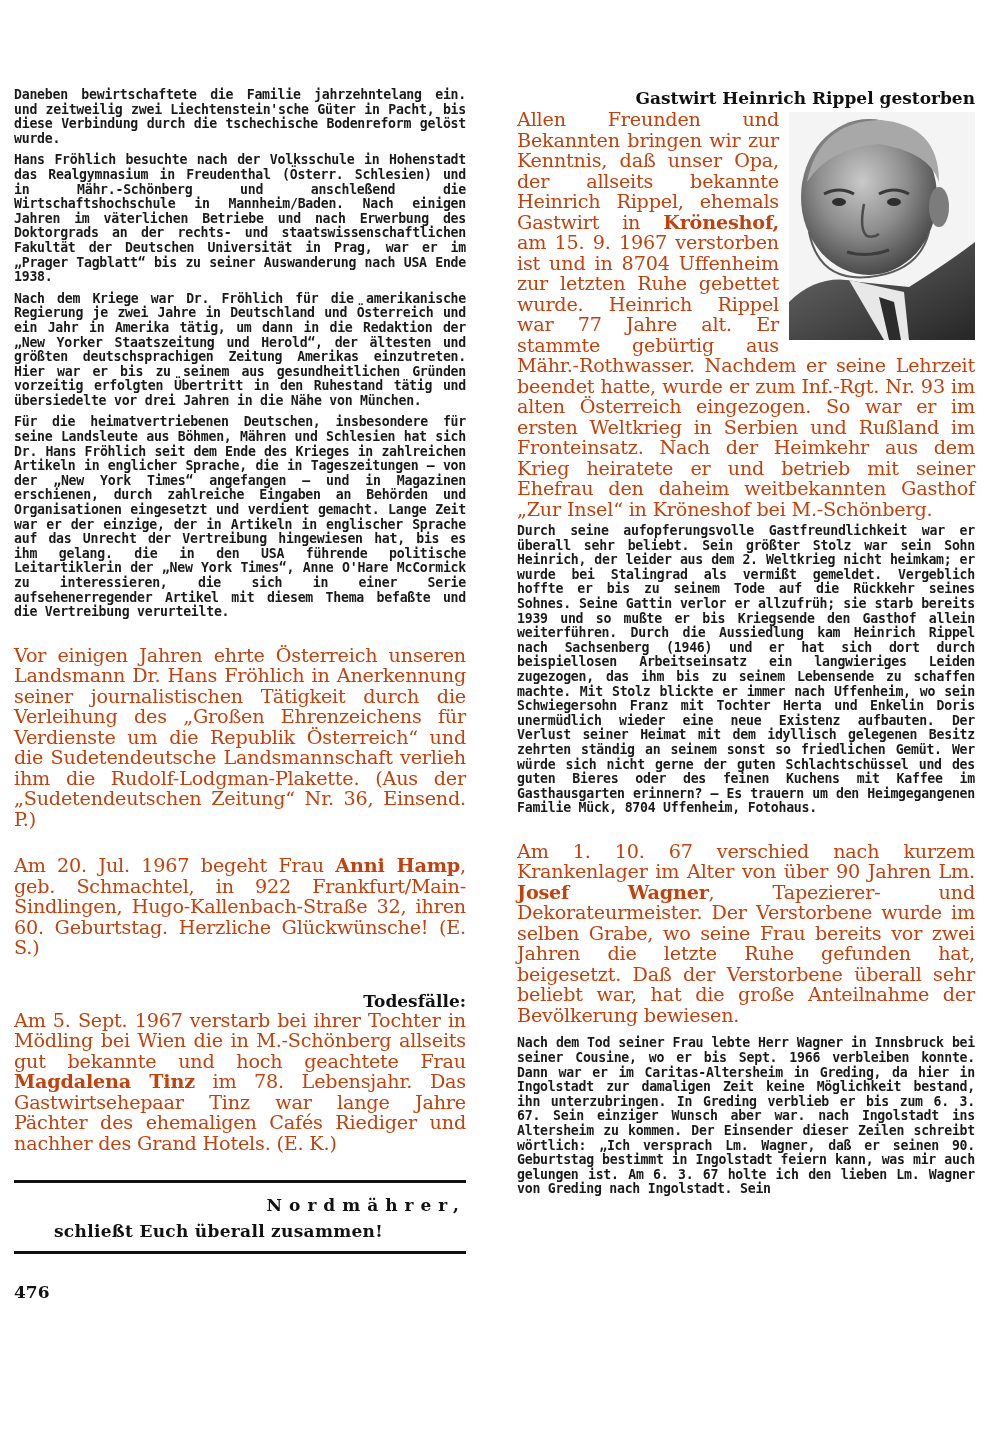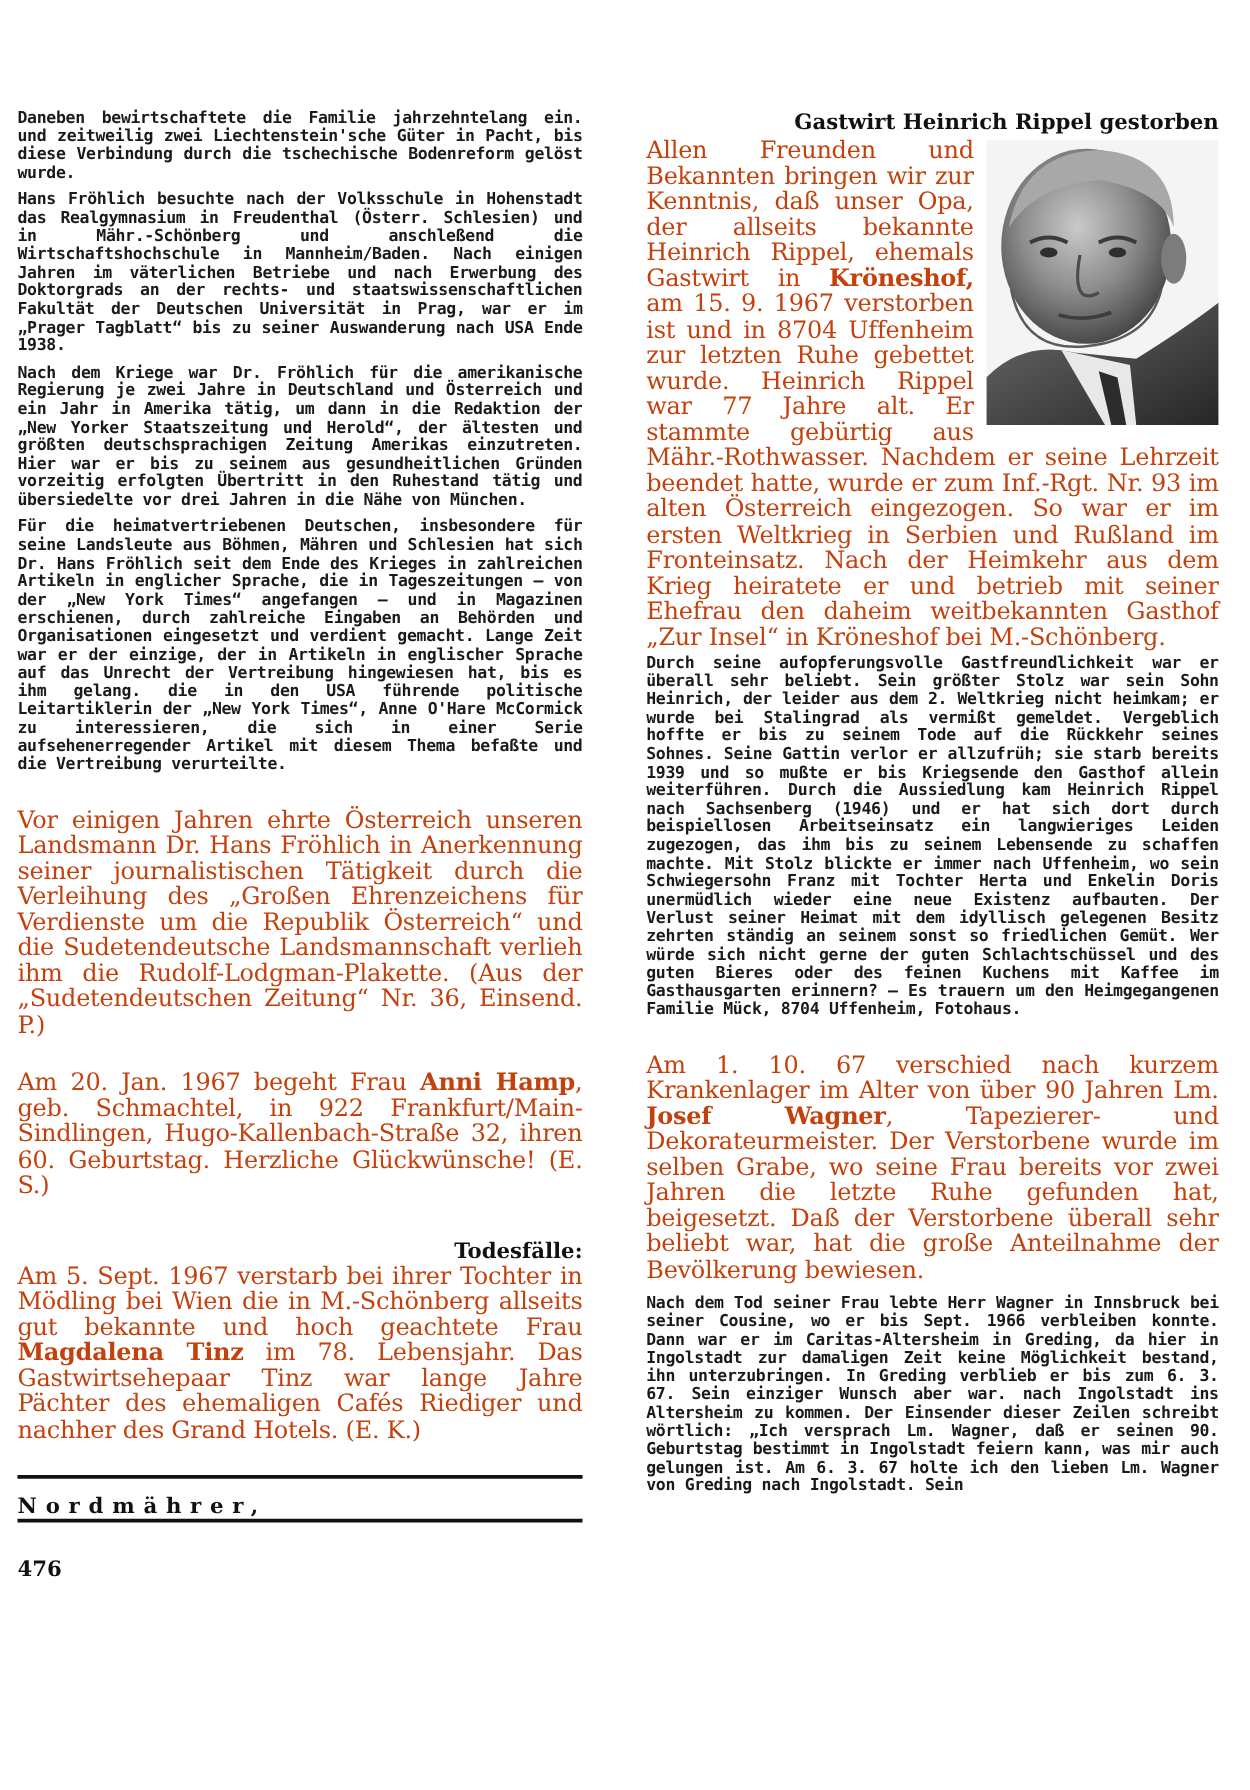--- a/index.html
+++ b/index.html
@@ -10,48 +10,49 @@
   p { margin: 0; text-align: justify; }
   .small { font-family: "DejaVu Sans Mono", "Liberation Mono", monospace; font-size: 13.2px; line-height: 14.6px; letter-spacing: -0.25px; font-weight: bold; color: #1a1a1a; }
   .small + .small { margin-top: 7px; }
   .large { font-family: "DejaVu Serif", "Liberation Serif", serif; font-size: 19.2px; line-height: 20.5px; letter-spacing: -0.2px; color: #c2410c; }
   .gap { margin-top: 26px; }
   .heading { font-family: "DejaVu Serif", "Liberation Serif", serif; font-weight: bold; font-size: 17px; line-height: 20px; margin: 0; text-align: right; }
   .todes { margin-top: 32px; }
   b { font-weight: bold; }
   .rule { height: 3px; background: #111; margin: 0; }
   .banner { margin-top: 26px; }
-  .banner-line1 { font-family: "DejaVu Serif", "Liberation Serif", serif; font-weight: bold; font-size: 17px; letter-spacing: 7px; margin: 12px 0 0 0; }
+  .banner-line1 { font-family: "DejaVu Serif", "Liberation Serif", serif; font-weight: bold; font-size: 17px; letter-spacing: 7px; margin: 12px 0 0 0; text-align: right; }
   .banner-line2 { font-family: "DejaVu Serif", "Liberation Serif", serif; font-weight: bold; font-size: 17px; margin: 6px 0 10px 40px; letter-spacing: 0.3px; }
   .pagenum { font-family: "DejaVu Serif", "Liberation Serif", serif; font-weight: bold; font-size: 17px; margin-top: 28px; }
   .wrap-top { position: relative; }
   .photo { float: right; width: 186px; height: 228px; margin: 2px 0 4px 10px; background: #fff; overflow: hidden; position: relative; }
   .photo svg { display: block; }
   .heading-right { margin-bottom: 2px; }
 </style>
 </head>
 <body>
 
 <div class="col left">
   <p class="small">Daneben bewirtschaftete die Familie jahrzehntelang ein. und zeitweilig zwei Liechtenstein'sche Güter in Pacht, bis diese Verbindung durch die tschechische Bodenreform gelöst wurde.</p>
   <p class="small">Hans Fröhlich besuchte nach der Volksschule in Hohenstadt das Realgymnasium in Freudenthal (Österr. Schlesien) und in Mähr.-Schönberg und anschleßend die Wirtschaftshochschule in Mannheim/Baden. Nach einigen Jahren im väterlichen Betriebe und nach Erwerbung des Doktorgrads an der rechts- und staatswissenschaftlichen Fakultät der Deutschen Universität in Prag, war er im „Prager Tagblatt“ bis zu seiner Auswanderung nach USA Ende 1938.</p>
   <p class="small">Nach dem Kriege war Dr. Fröhlich für die amerikanische Regierung je zwei Jahre in Deutschland und Österreich und ein Jahr in Amerika tätig, um dann in die Redaktion der „New Yorker Staatszeitung und Herold“, der ältesten und größten deutschsprachigen Zeitung Amerikas einzutreten. Hier war er bis zu seinem aus gesundheitlichen Gründen vorzeitig erfolgten Übertritt in den Ruhestand tätig und übersiedelte vor drei Jahren in die Nähe von München.</p>
   <p class="small">Für die heimatvertriebenen Deutschen, insbesondere für seine Landsleute aus Böhmen, Mähren und Schlesien hat sich Dr. Hans Fröhlich seit dem Ende des Krieges in zahlreichen Artikeln in englicher Sprache, die in Tageszeitungen — von der „New York Times“ angefangen — und in Magazinen erschienen, durch zahlreiche Eingaben an Behörden und Organisationen eingesetzt und verdient gemacht. Lange Zeit war er der einzige, der in Artikeln in englischer Sprache auf das Unrecht der Vertreibung hingewiesen hat, bis es ihm gelang. die in den USA führende politische Leitartiklerin der „New York Times“, Anne O'Hare McCormick zu interessieren, die sich in einer Serie aufsehenerregender Artikel mit diesem Thema befaßte und die Vertreibung verurteilte.</p>
 
   <p class="large gap">Vor einigen Jahren ehrte Österreich unseren Landsmann Dr. Hans Fröhlich in Anerkennung seiner journalistischen Tätigkeit durch die Verleihung des „Großen Ehrenzeichens für Verdienste um die Republik Österreich“ und die Sudetendeutsche Landsmannschaft verlieh ihm die Rudolf-Lodgman-Plakette. (Aus der „Sudetendeutschen Zeitung“ Nr. 36, Einsend. P.)</p>
 
-  <p class="large gap"><span>Am 20. Jan. 1967 begeht Frau </span><b>Anni Hamp</b><span>, geb. Schmachtel, in 922 Frankfurt/Main-Sindlingen, Hugo-Kallenbach-Straße 32, ihren 60. Geburtstag. Herzliche Glückwünsche! (E. S.)</span></p>
+  <p class="large gap"><span>Am 20. Jul. 1967 begeht Frau </span><b>Anni Hamp</b><span>, geb. Schmachtel, in 922 Frankfurt/Main-Sindlingen, Hugo-Kallenbach-Straße 32, ihren 60. Geburtstag. Herzliche Glückwünsche! (E. S.)</span></p>
 
   <h3 class="heading todes">Todesfälle:</h3>
 
   <p class="large"><span>Am 5. Sept. 1967 verstarb bei ihrer Tochter in Mödling bei Wien die in M.-Schönberg allseits gut bekannte und hoch geachtete Frau </span><b>Magdalena Tinz</b><span> im 78. Lebensjahr. Das Gastwirtsehepaar Tinz war lange Jahre Pächter des ehemaligen Cafés Riediger und nachher des Grand Hotels. (E. K.)</span></p>
 
   <div class="banner">
     <div class="rule"></div>
     <div class="banner-line1">Nordmährer,</div>
+    <div class="banner-line2">schließt Euch überall zusammen!</div>
     <div class="rule"></div>
   </div>
 
   <div class="pagenum">476</div>
 </div>
 
 <div class="col right">
   <h2 class="heading heading-right">Gastwirt Heinrich Rippel gestorben</h2>
 
   <div class="wrap-top">

